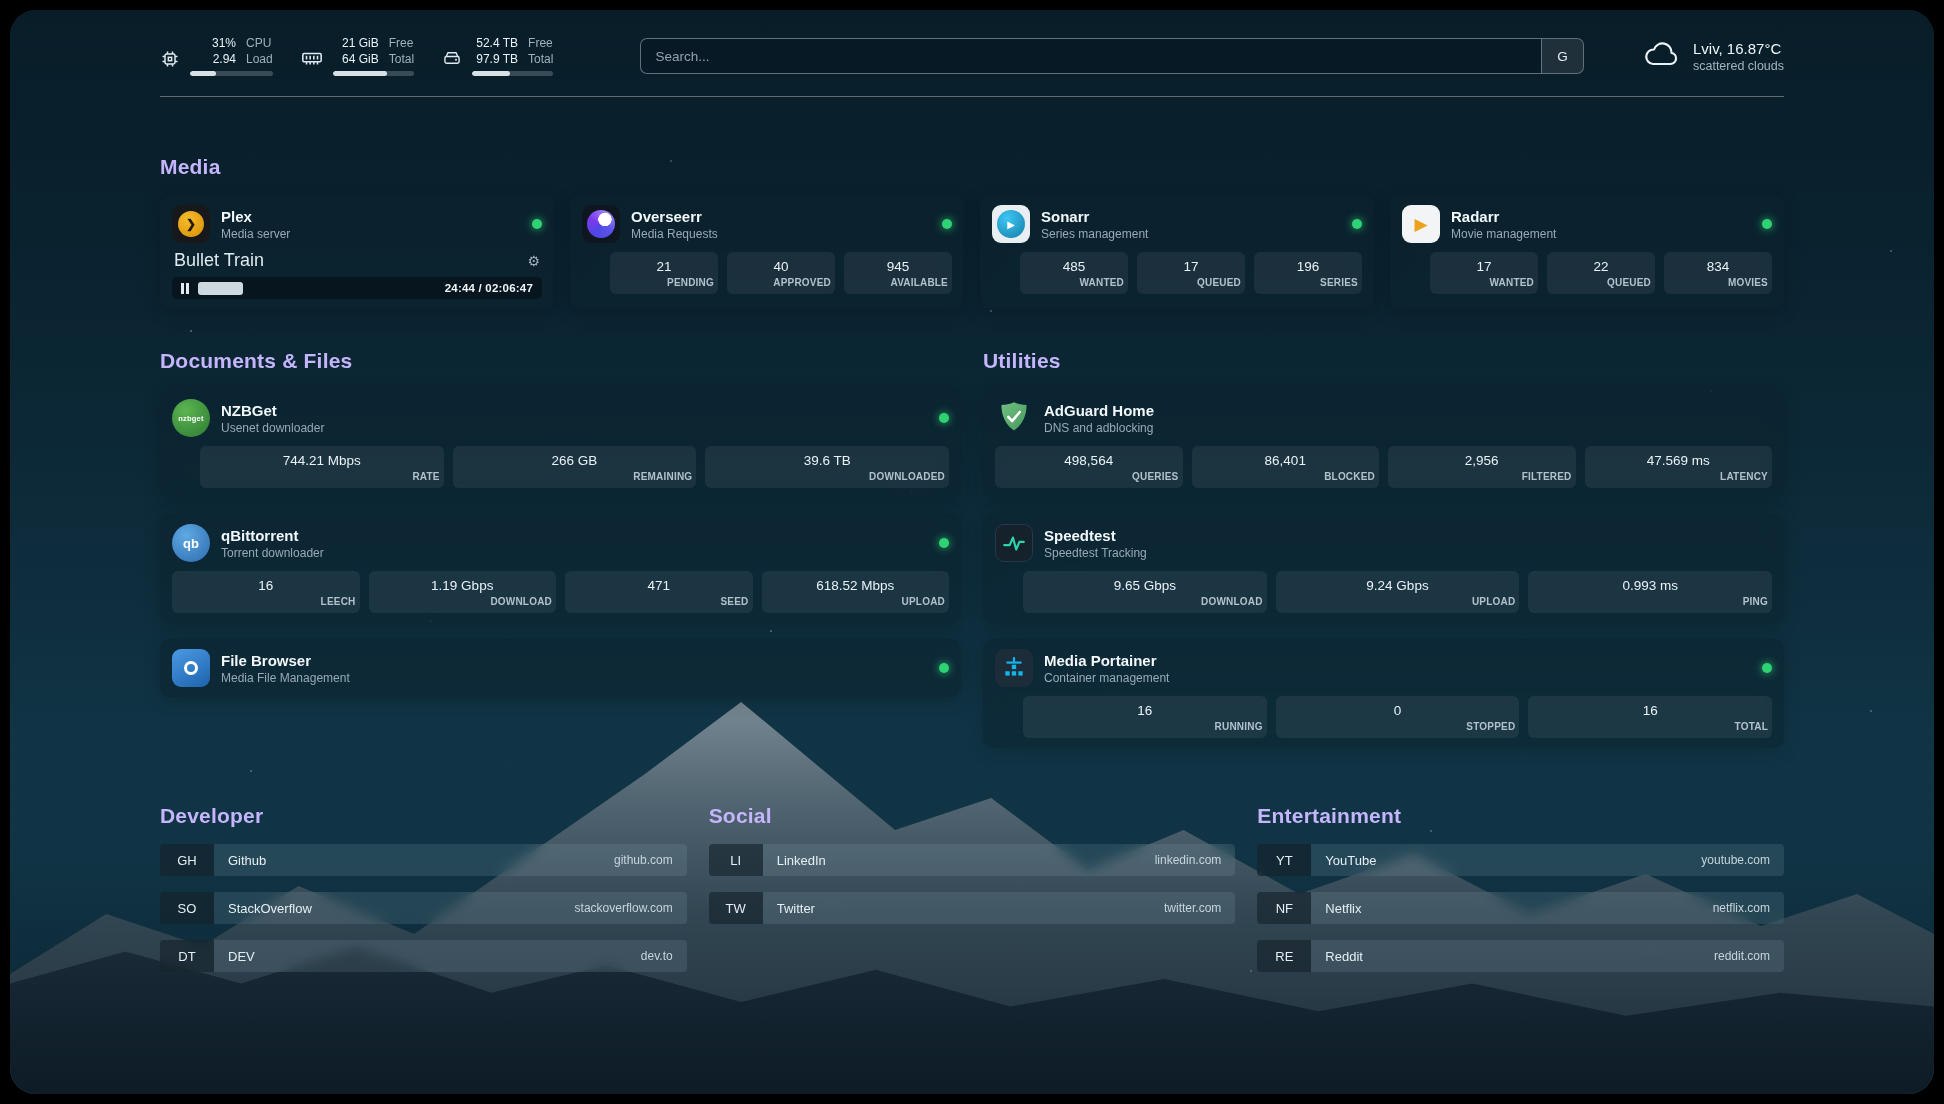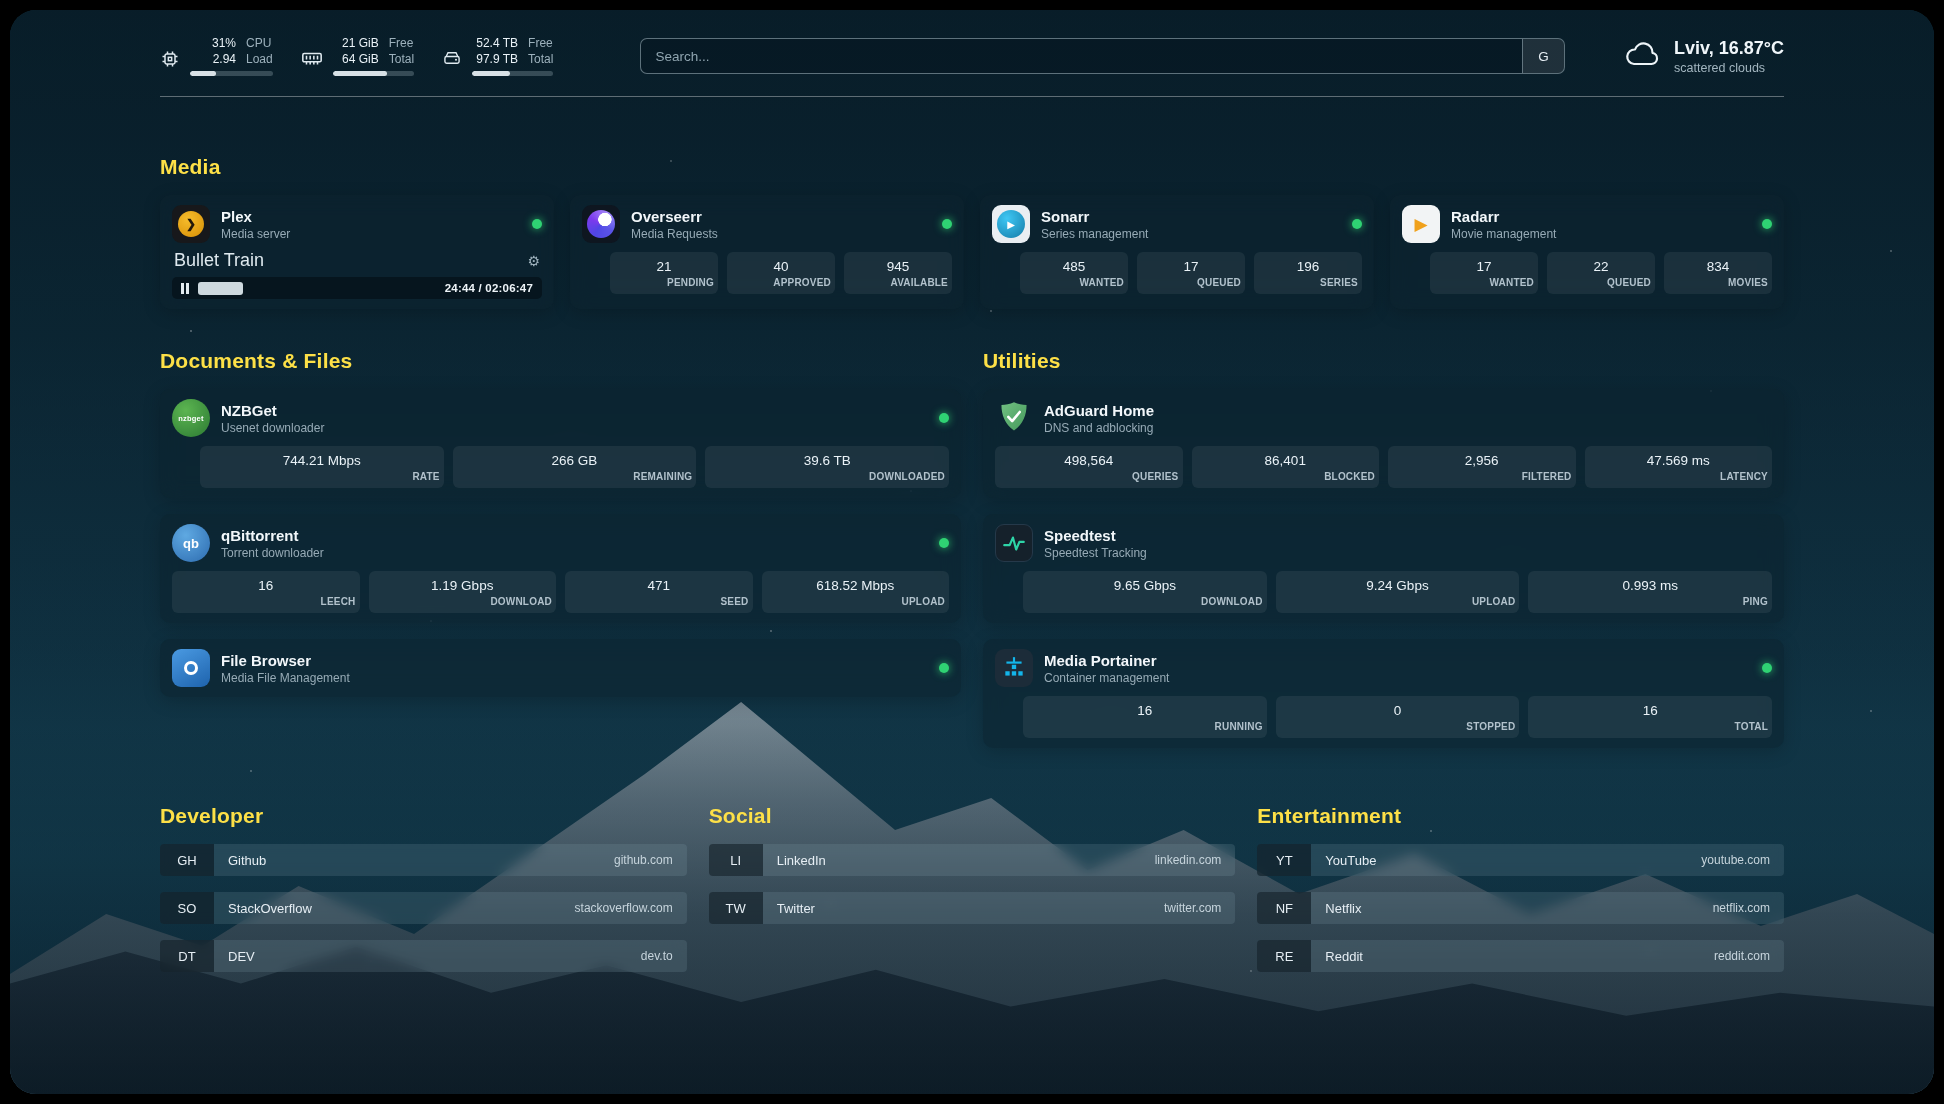--- a/index.html
+++ b/index.html
@@ -47,27 +47,27 @@
   .search { flex:1; display:flex; align-items:stretch; height:36px; margin:0 59px;
     background:rgba(6,22,32,.55); border:1px solid rgba(165,185,195,.55); border-radius:7px; overflow:hidden; }
   .search input { flex:1; background:transparent; border:none; outline:none; padding:0 14px;
     color:#e8f1f6; font-size:13.5px; font-family:"Liberation Sans", sans-serif; }
   .search input::placeholder { color:#90a5b0; }
   .search-g { width:42px; border:none; border-left:1px solid rgba(165,185,195,.5);
     background:rgba(255,255,255,.10); color:#e6eef4; font-size:13.5px; cursor:pointer;
     font-family:"Liberation Sans", sans-serif; }
 
   .weather { display:flex; align-items:center; gap:12px; }
-  .weather-loc { font-size:18px; color:#f0f6fa;font-weight:bold; }
+  .weather-loc { font-size:15px; color:#f0f6fa; }
   .weather-cond { font-size:12.5px; color:#a3b6c0; margin-top:2px; }
 
   .divider { margin-top:20px; border-bottom:1.5px solid rgba(255,255,255,.35); }
 
   
-  .section-title { font-size:21px; font-weight:700; color:#fde047; margin-bottom:16px; letter-spacing:.2px; }
+  .section-title { font-size:21px; font-weight:700; color:#c4b5fd; margin-bottom:16px; letter-spacing:.2px; }
   .media-section { margin-top:58px; }
   .media-grid { display:grid; grid-template-columns:repeat(4,1fr); gap:16px; }
   .columns { display:grid; grid-template-columns:1fr 1fr; gap:22px; margin-top:40px; }
   .col-stack { display:flex; flex-direction:column; gap:16px; }
 
   .card { background:rgba(13,34,45,.55); border-radius:10px; padding:10px 12px;
     backdrop-filter:blur(10px) saturate(1.05); box-shadow:0 4px 18px rgba(0,0,0,.18); }
   .card-head { display:flex; align-items:center; }
   .svc-text { margin-left:11px; }
   .svc-name { font-size:15px; font-weight:600; color:#f2f7fa; }

